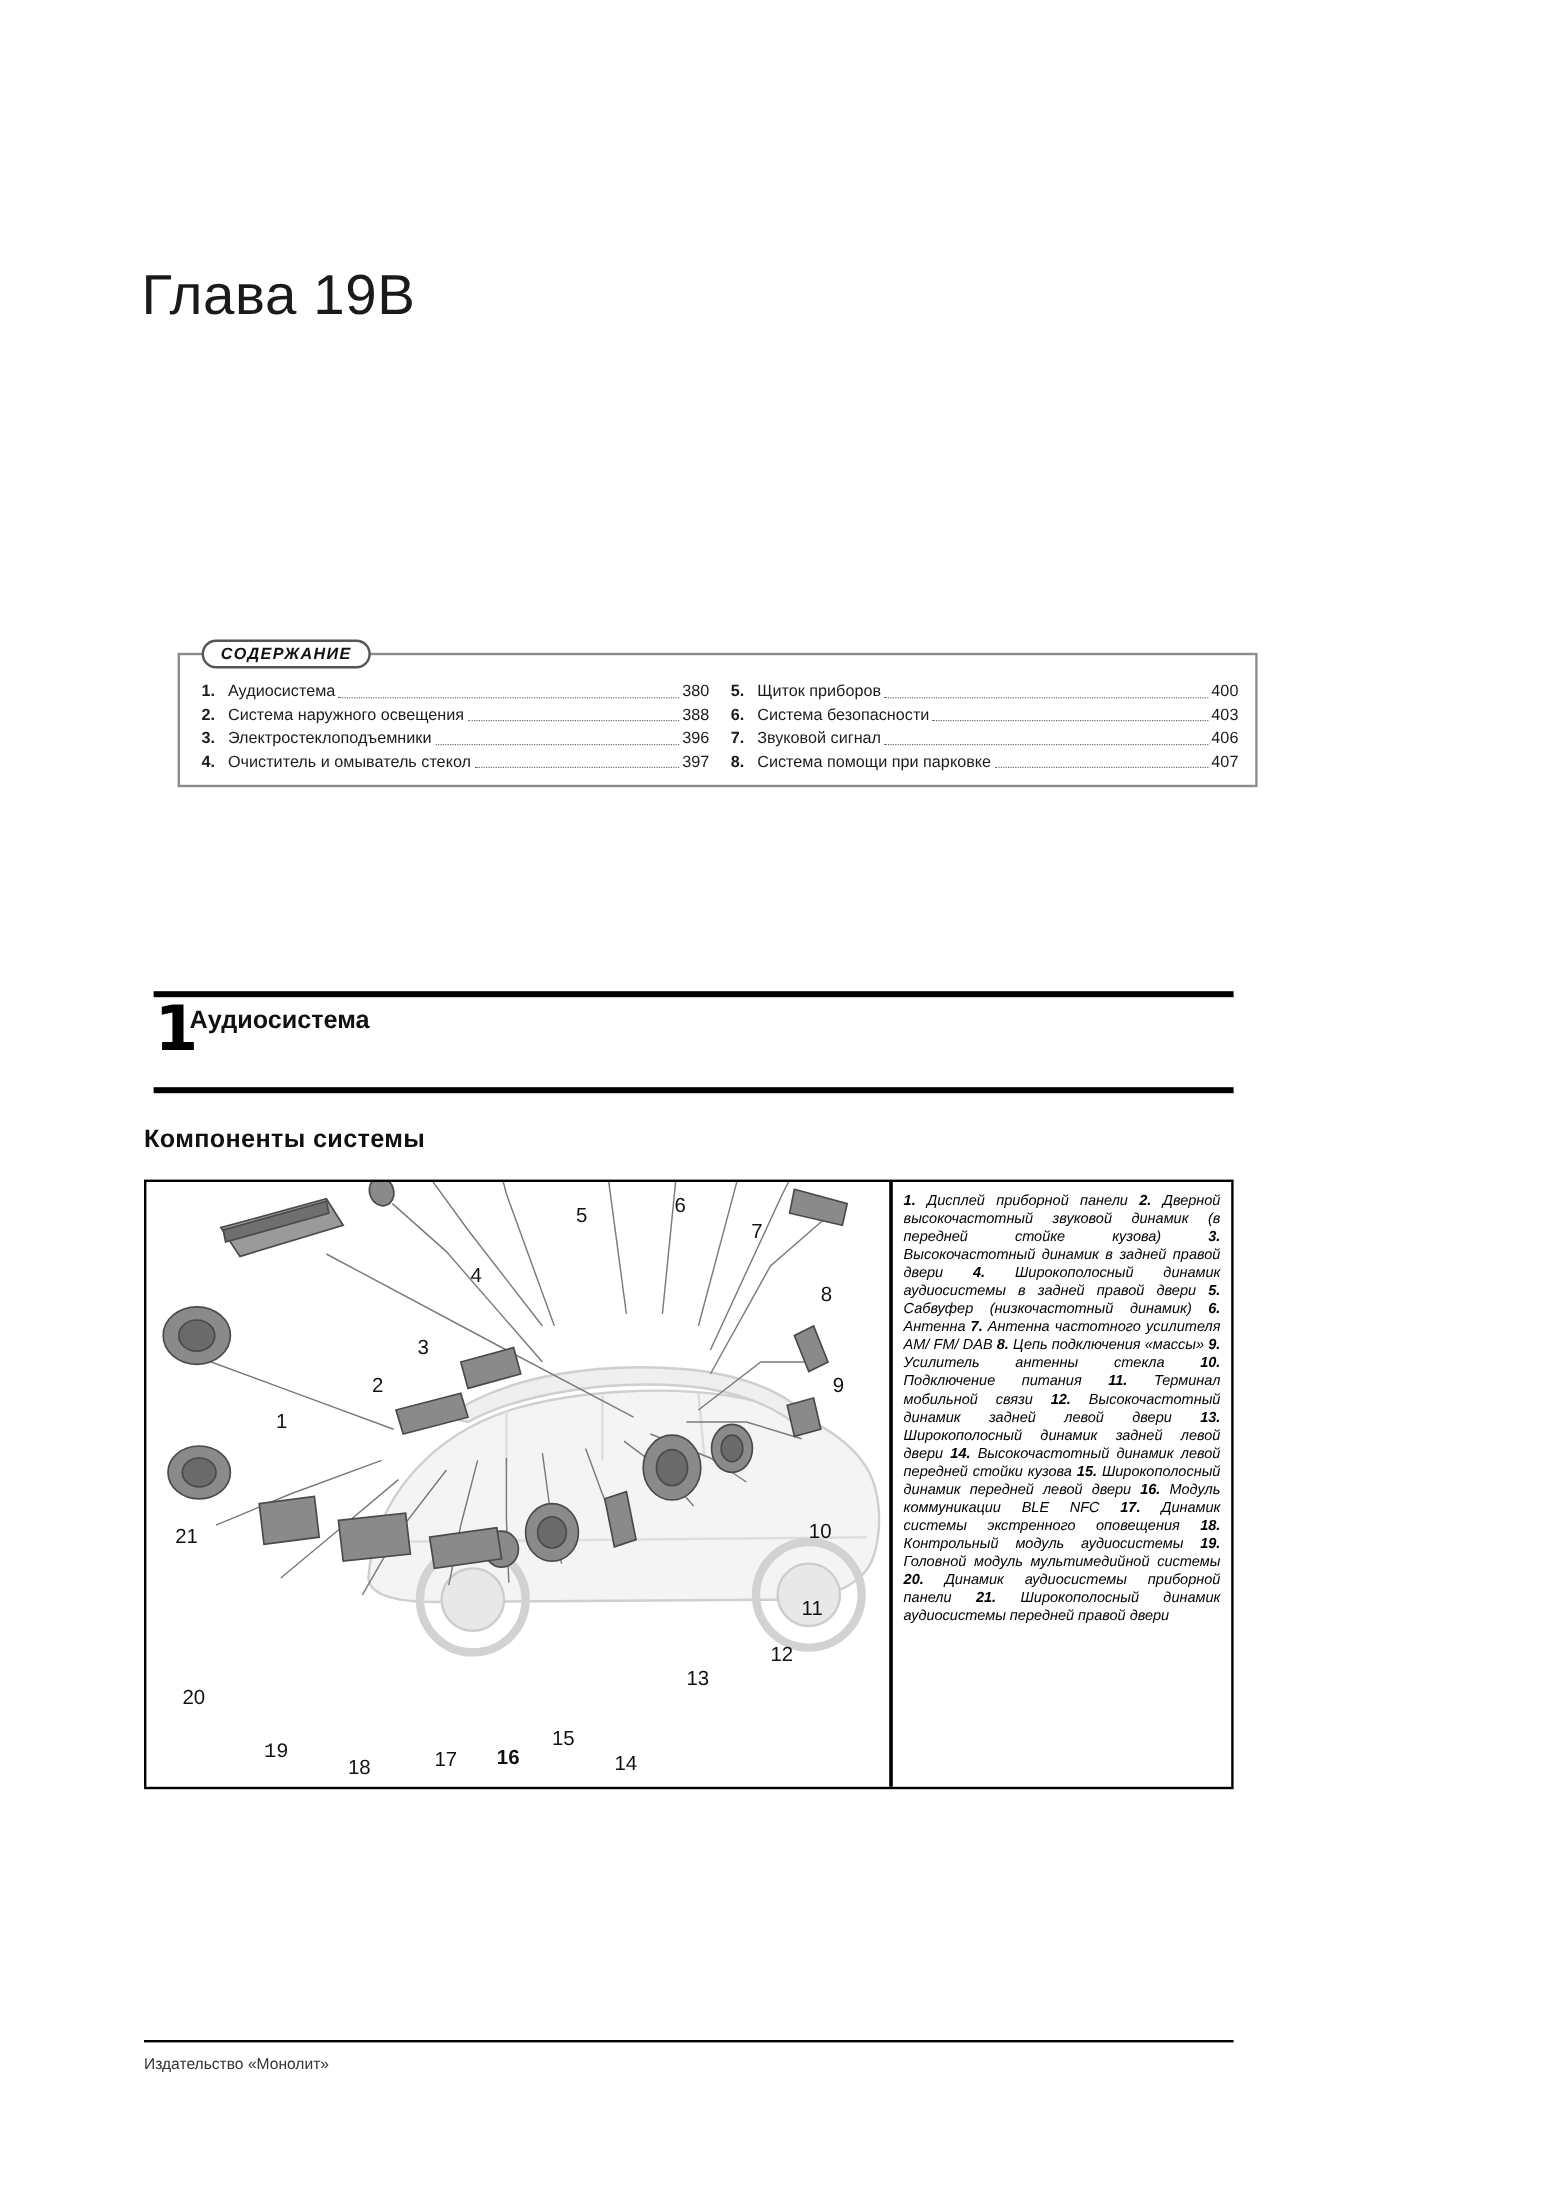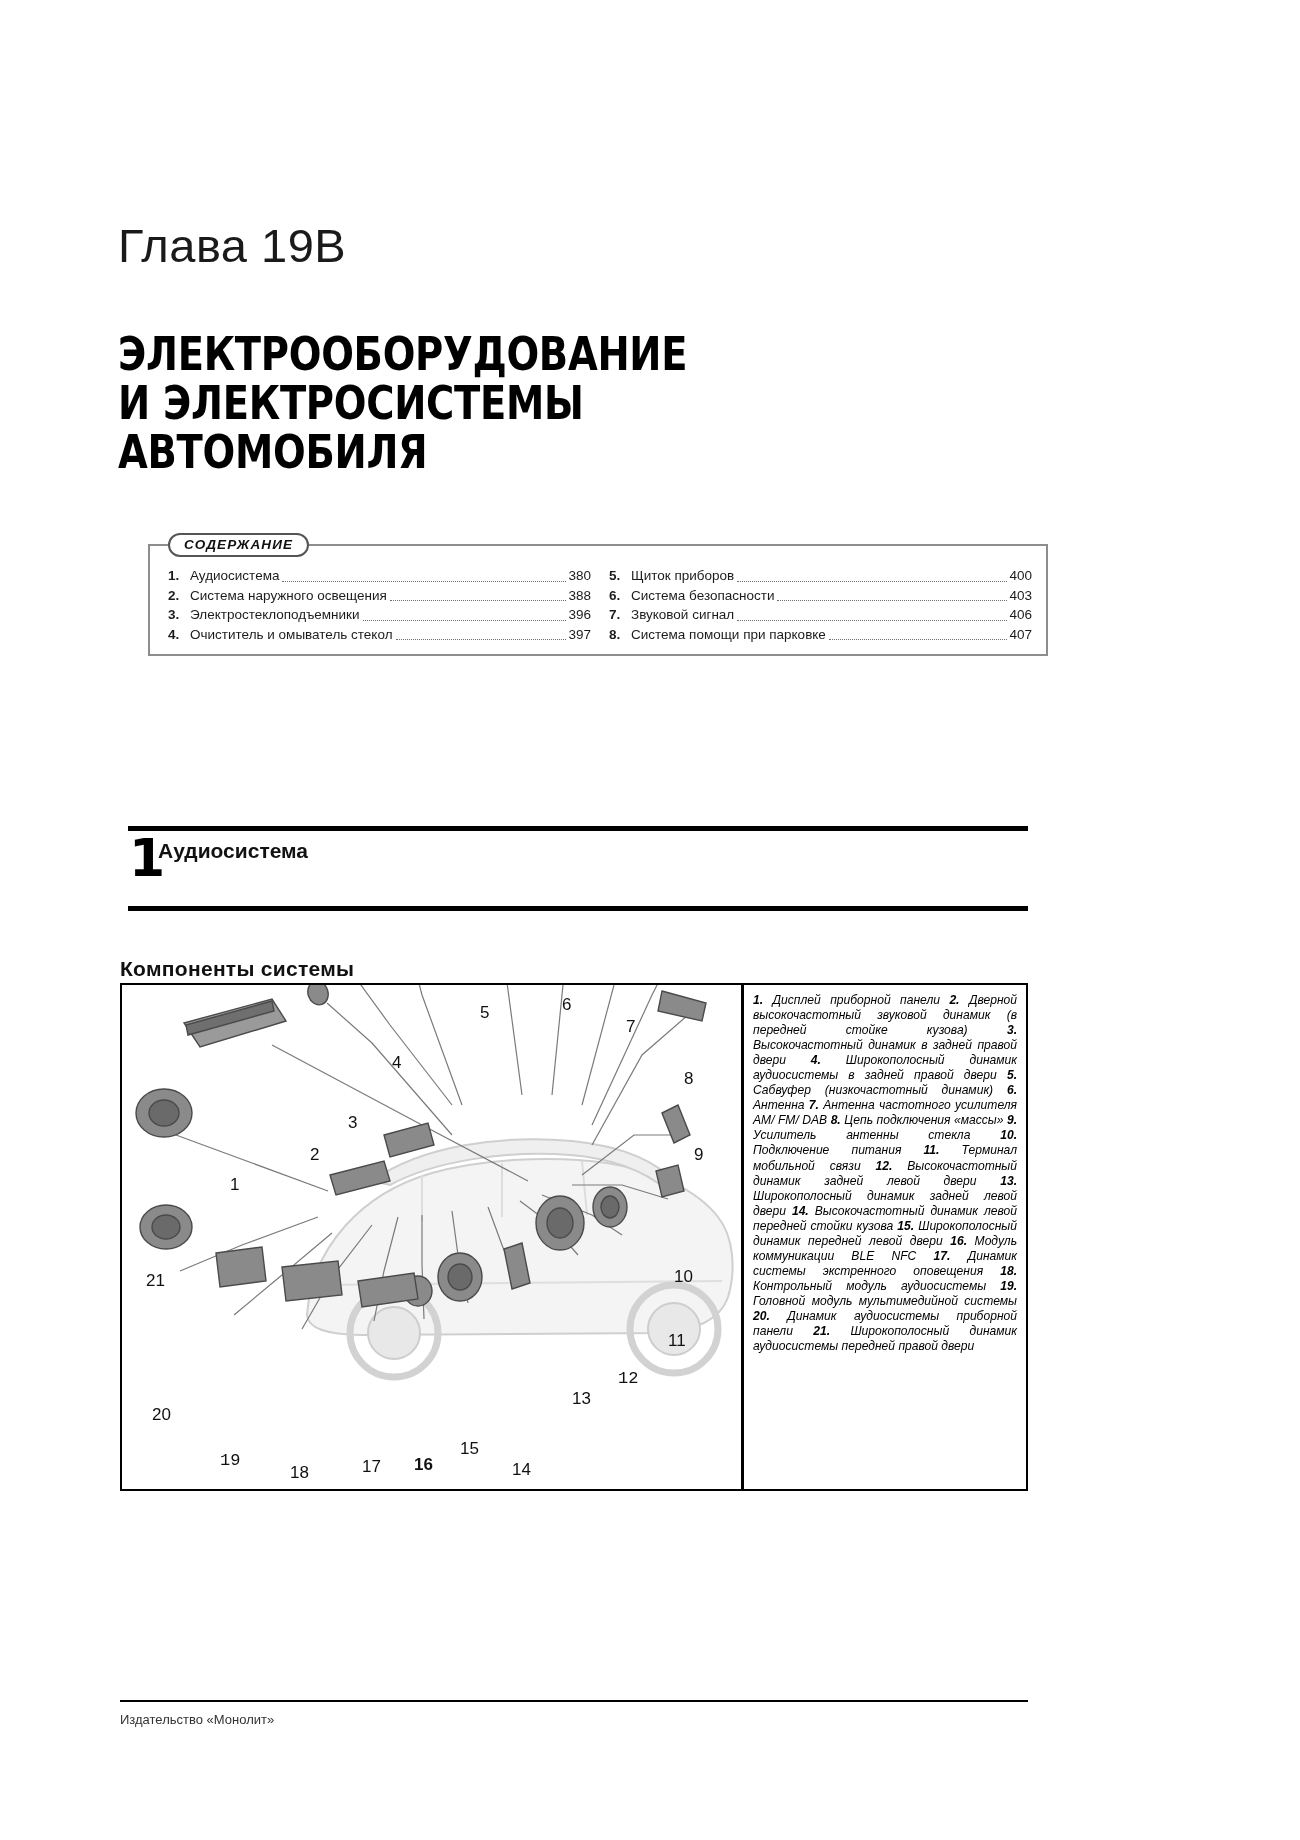--- a/index.html
+++ b/index.html
@@ -53,21 +53,21 @@
     font-weight:700;font-family:"DejaVu Sans",sans-serif;color:#000;
   }
   .sec-title{
     position:absolute;left:158px;top:839px;font-size:21px;font-weight:700;
     color:#111;font-family:"Liberation Sans",sans-serif;
   }
 
   
   .sub-head{
     position:absolute;left:120px;top:938px;font-size:21px;font-weight:700;
-    letter-spacing:.3px;color:#111;margin-top:19px;
+    letter-spacing:.3px;color:#111;
   }
 
   
   .fig{
     position:absolute;left:120px;top:983px;width:908px;height:508px;
     border:2.5px solid #000;background:#fff;box-sizing:border-box;
   }
   .fig-split{
     position:absolute;left:619px;top:0;width:2.5px;height:100%;background:#000;
   }
@@ -93,25 +93,20 @@
 
   svg{display:block;}
 </style>
 </head>
 <body>
 
 <div class="page">
 
   <div class="chapter-label">Глава 19B</div>
 
-  <div class="main-title">
-    <span class="tline">ЭЛЕКТРООБОРУДОВАНИЕ</span>
-    <span class="tline">И ЭЛЕКТРОСИСТЕМЫ</span>
-    <span class="tline">АВТОМОБИЛЯ</span>
-  </div>
 
   <div class="toc-wrap">
     <div class="toc-box">
       <div class="toc-badge">СОДЕРЖАНИЕ</div>
       <div class="toc-cols">
         <div class="toc-col">
           <div class="toc-row">
             <span class="toc-num">1.</span>
             <span class="toc-text">Аудиосистема</span>
             <span class="toc-dots"></span>
@@ -260,21 +255,21 @@
       <div class="cnum" style="left:188px;top:160px;">2</div>
       <div class="cnum" style="left:226px;top:128px;">3</div>
       <div class="cnum" style="left:270px;top:68px;">4</div>
       <div class="cnum" style="left:358px;top:18px;">5</div>
       <div class="cnum" style="left:440px;top:10px;">6</div>
       <div class="cnum" style="left:504px;top:32px;">7</div>
       <div class="cnum" style="left:562px;top:84px;">8</div>
       <div class="cnum" style="left:572px;top:160px;">9</div>
       <div class="cnum" style="left:552px;top:282px;">10</div>
       <div class="cnum" style="left:546px;top:346px;">11</div>
-      <div class="cnum" style="left:496px;top:384px;font-family:Liberation Mono, monospace;">12</div>
+      <div class="cnum" style="left:520px;top:384px;">12</div>
       <div class="cnum" style="left:450px;top:404px;">13</div>
       <div class="cnum" style="left:390px;top:436px;margin-top:39px;">14</div>
       <div class="cnum" style="left:338px;top:454px;">15</div>
       <div class="cnum" style="left:292px;top:470px;font-weight:bold;">16</div>
       <div class="cnum" style="left:240px;top:472px;">17</div>
       <div class="cnum" style="left:168px;top:478px;">18</div>
       <div class="cnum" style="left:98px;top:466px;font-family:Liberation Mono, monospace;">19</div>
       <div class="cnum" style="left:30px;top:420px;">20</div>
       <div class="cnum" style="left:24px;top:286px;">21</div>
     </div>

